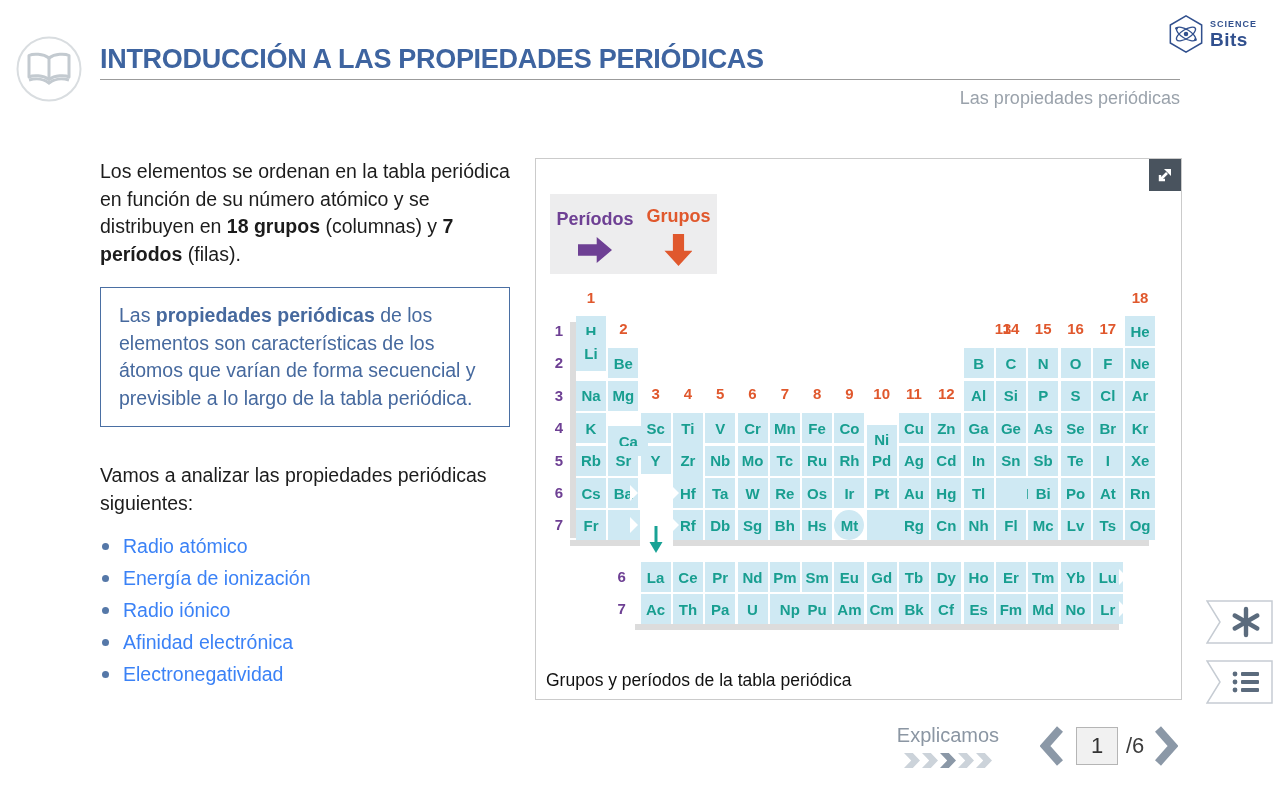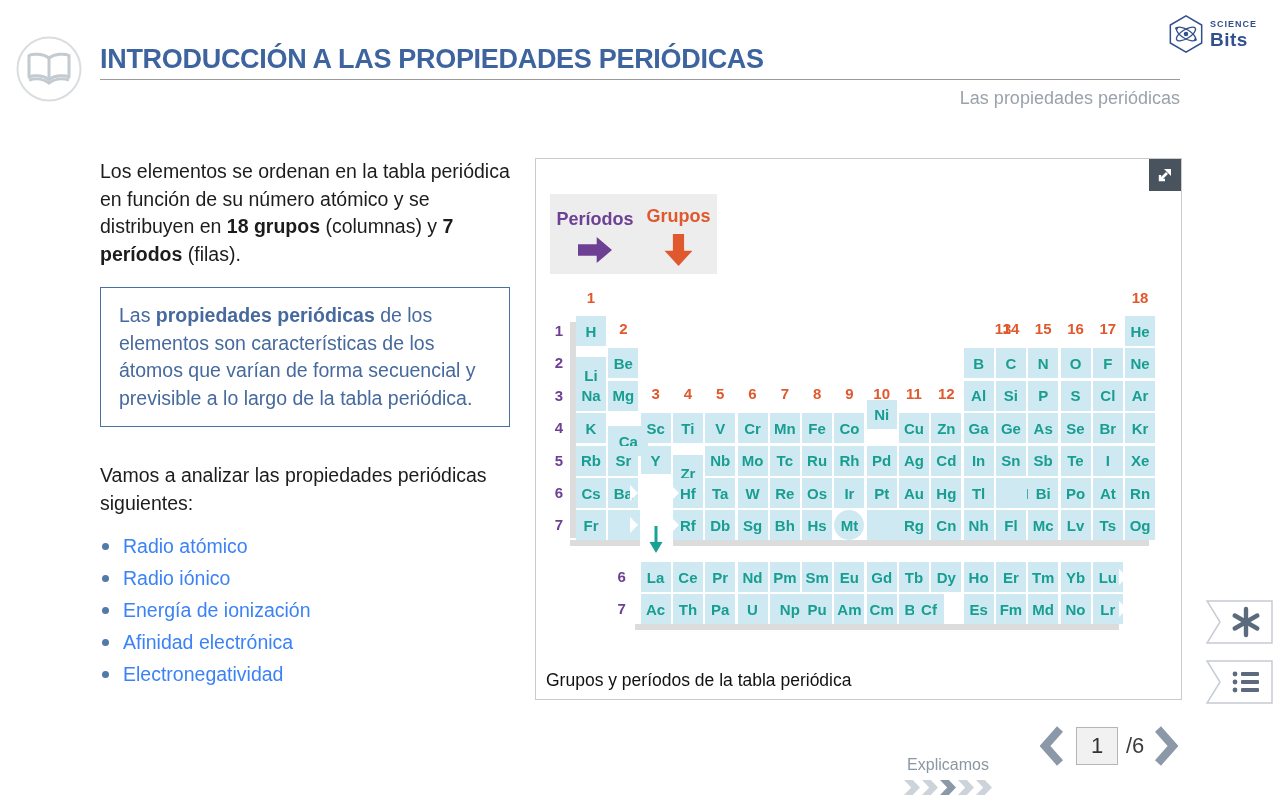--- a/index.html
+++ b/index.html
@@ -52,21 +52,21 @@
                color:#6e4094; font-size:15px; font-weight:bold; }
   .pt-group { position:absolute; width:30px; text-align:center; color:#e0582d; font-size:15px; font-weight:bold; }
   .pt-shadow { position:absolute; background:#dcdcdc; }
   .pt-ribbon { position:absolute; background:#ffffff; display:flex; align-items:flex-end; justify-content:center; }
   .pt-notch { position:absolute; width:0; height:0; border-top:8px solid transparent;
               border-bottom:8px solid transparent; border-left:8px solid #ffffff; }
   .caption { position:absolute; left:10px; bottom:8px; font-size:17.5px; color:#111;margin-top:44px; }
 
   
   .phase { position:absolute; left:873px; top:724px; width:150px; text-align:center; }
-  .phase-label { font-size:16px; color:#8b96a3;margin-top:32px; }
+  .phase-label { font-size:20px; color:#8b96a3; }
   .phase-progress { margin-top:6px; display:flex; justify-content:center; gap:2px; }
   .chev { width:16px; height:15px; background:#ccd3da;
           clip-path:polygon(0 0,55% 0,100% 50%,55% 100%,0 100%,45% 50%); }
   .chev.active { background:#8b98a7; }
   .pager { position:absolute; left:1040px; top:722px; display:flex; align-items:center; height:48px; }
   .pg-btn { background:none; border:none; padding:0; cursor:pointer; display:flex; align-items:center; }
   .pg-box { width:42px; height:38px; margin:0 8px 0 12px; background:#f1f1f1; border:1px solid #b5b5b5;
             font-size:22px; color:#333; display:flex; align-items:center; justify-content:center; }
   .pg-total { font-size:22px; color:#3c3c3c; margin-right:10px; }
 
@@ -117,25 +117,25 @@
 
   <p class="para p2">Vamos a analizar las propiedades periódicas siguientes:</p>
 
   <ul class="props">
     <li>
         <span class="dot"></span>
         <span>Radio atómico</span>
       </li>
     <li>
         <span class="dot"></span>
+        <span>Energía de ionización</span>
+      </li>
+    <li>
+        <span class="dot"></span>
         <span>Radio iónico</span>
-      </li>
-    <li>
-        <span class="dot"></span>
-        <span>Energía de ionización</span>
       </li>
     <li>
         <span class="dot"></span>
         <span>Afinidad electrónica</span>
       </li>
     <li>
         <span class="dot"></span>
         <span>Electronegatividad</span>
       </li>
   </ul>
@@ -154,21 +154,21 @@
     </div>
 
     <div class="ptable">
         <div class="pt-shadow" style="left: 34px; top: 163px; width: 6px; height: 216.4px;"></div>
         <div class="pt-shadow" style="left: 34px; top: 381.4px; width: 579.4px; height: 6px;"></div>
         <div class="pt-shadow" style="left: 98.6px; top: 465.4px; width: 484.5px; height: 6px;"></div>
         <div class="pt-period" style="left: 12px; top: 157px; width: 22px; height: 30px;">1</div>
         <div class="pt-cell" style="left: 40px; top: 157px; width: 30px; height: 30px;">H</div>
         <div class="pt-cell" style="left: 589.1px; top: 157px; width: 30px; height: 30px;">He</div>
         <div class="pt-period" style="left: 12px; top: 189.4px; width: 22px; height: 30px;">2</div>
-        <div class="pt-cell" style="left: 40px; top: 198px; width: 30px; height: 36px;">Li</div>
+        <div class="pt-cell" style="left: 40px; top: 176px; width: 30px; height: 36px;">Li</div>
         <div class="pt-cell" style="left: 72.3px; top: 189.4px; width: 30px; height: 30px;">Be</div>
         <div class="pt-cell" style="left: 427.6px; top: 189.4px; width: 30px; height: 30px;">B</div>
         <div class="pt-cell" style="left: 459.9px; top: 189.4px; width: 30px; height: 30px;">C</div>
         <div class="pt-cell" style="left: 492.2px; top: 189.4px; width: 30px; height: 30px;">N</div>
         <div class="pt-cell" style="left: 524.5px; top: 189.4px; width: 30px; height: 30px;">O</div>
         <div class="pt-cell" style="left: 556.8px; top: 189.4px; width: 30px; height: 30px;">F</div>
         <div class="pt-cell" style="left: 589.1px; top: 189.4px; width: 30px; height: 30px;">Ne</div>
         <div class="pt-period" style="left: 12px; top: 221.8px; width: 22px; height: 30px;">3</div>
         <div class="pt-cell" style="left: 40px; top: 221.8px; width: 30px; height: 30px;">Na</div>
         <div class="pt-cell" style="left: 72.3px; top: 221.8px; width: 30px; height: 30px;">Mg</div>
@@ -181,34 +181,34 @@
         <div class="pt-period" style="left: 12px; top: 254.2px; width: 22px; height: 30px;">4</div>
         <div class="pt-cell" style="left: 40px; top: 254.2px; width: 30px; height: 30px;">K</div>
         <div class="pt-cell" style="left: 72.3px; top: 267px; width: 40px; height: 30px;">Ca</div>
         <div class="pt-cell" style="left: 104.6px; top: 254.2px; width: 30px; height: 30px;">Sc</div>
         <div class="pt-cell" style="left: 136.9px; top: 254.2px; width: 30px; height: 30px;">Ti</div>
         <div class="pt-cell" style="left: 169.2px; top: 254.2px; width: 30px; height: 30px;">V</div>
         <div class="pt-cell" style="left: 201.5px; top: 254.2px; width: 30px; height: 30px;">Cr</div>
         <div class="pt-cell" style="left: 233.8px; top: 254.2px; width: 30px; height: 30px;">Mn</div>
         <div class="pt-cell" style="left: 266.1px; top: 254.2px; width: 30px; height: 30px;">Fe</div>
         <div class="pt-cell" style="left: 298.4px; top: 254.2px; width: 30px; height: 30px;">Co</div>
-        <div class="pt-cell" style="left: 330.7px; top: 241px; width: 30px; height: 29px;">Ni</div>
+        <div class="pt-cell" style="left: 330.7px; top: 266px; width: 30px; height: 29px;">Ni</div>
         <div class="pt-cell" style="left: 363px; top: 254.2px; width: 30px; height: 30px;">Cu</div>
         <div class="pt-cell" style="left: 395.3px; top: 254.2px; width: 30px; height: 30px;">Zn</div>
         <div class="pt-cell" style="left: 427.6px; top: 254.2px; width: 30px; height: 30px;">Ga</div>
         <div class="pt-cell" style="left: 459.9px; top: 254.2px; width: 30px; height: 30px;">Ge</div>
         <div class="pt-cell" style="left: 492.2px; top: 254.2px; width: 30px; height: 30px;">As</div>
         <div class="pt-cell" style="left: 524.5px; top: 254.2px; width: 30px; height: 30px;">Se</div>
         <div class="pt-cell" style="left: 556.8px; top: 254.2px; width: 30px; height: 30px;">Br</div>
         <div class="pt-cell" style="left: 589.1px; top: 254.2px; width: 30px; height: 30px;">Kr</div>
         <div class="pt-period" style="left: 12px; top: 286.6px; width: 22px; height: 30px;">5</div>
         <div class="pt-cell" style="left: 40px; top: 286.6px; width: 30px; height: 30px;">Rb</div>
         <div class="pt-cell" style="left: 72.3px; top: 286.6px; width: 30px; height: 30px;">Sr</div>
         <div class="pt-cell" style="left: 104.6px; top: 286.6px; width: 30px; height: 30px;">Y</div>
-        <div class="pt-cell" style="left: 136.9px; top: 296px; width: 30px; height: 36px;">Zr</div>
+        <div class="pt-cell" style="left: 136.9px; top: 283px; width: 30px; height: 36px;">Zr</div>
         <div class="pt-cell" style="left: 169.2px; top: 286.6px; width: 30px; height: 30px;">Nb</div>
         <div class="pt-cell" style="left: 201.5px; top: 286.6px; width: 30px; height: 30px;">Mo</div>
         <div class="pt-cell" style="left: 233.8px; top: 286.6px; width: 30px; height: 30px;">Tc</div>
         <div class="pt-cell" style="left: 266.1px; top: 286.6px; width: 30px; height: 30px;">Ru</div>
         <div class="pt-cell" style="left: 298.4px; top: 286.6px; width: 30px; height: 30px;">Rh</div>
         <div class="pt-cell" style="left: 330.7px; top: 286.6px; width: 30px; height: 30px;">Pd</div>
         <div class="pt-cell" style="left: 363px; top: 286.6px; width: 30px; height: 30px;">Ag</div>
         <div class="pt-cell" style="left: 395.3px; top: 286.6px; width: 30px; height: 30px;">Cd</div>
         <div class="pt-cell" style="left: 427.6px; top: 286.6px; width: 30px; height: 30px;">In</div>
         <div class="pt-cell" style="left: 459.9px; top: 286.6px; width: 30px; height: 30px;">Sn</div>
@@ -289,21 +289,21 @@
         <div class="pt-period" style="left: 74.6px; top: 435.4px; width: 22px; height: 30px;">7</div>
         <div class="pt-cell" style="left: 104.6px; top: 435.4px; width: 30px; height: 30px;">Ac</div>
         <div class="pt-cell" style="left: 136.9px; top: 435.4px; width: 30px; height: 30px;">Th</div>
         <div class="pt-cell" style="left: 169.2px; top: 435.4px; width: 30px; height: 30px;">Pa</div>
         <div class="pt-cell" style="left: 201.5px; top: 435.4px; width: 30px; height: 30px;">U</div>
         <div class="pt-cell" style="left: 233.8px; top: 435.4px; width: 40px; height: 30px;">Np</div>
         <div class="pt-cell" style="left: 266.1px; top: 435.4px; width: 30px; height: 30px;">Pu</div>
         <div class="pt-cell" style="left: 298.4px; top: 435.4px; width: 30px; height: 30px;">Am</div>
         <div class="pt-cell" style="left: 330.7px; top: 435.4px; width: 30px; height: 30px;">Cm</div>
         <div class="pt-cell" style="left: 363px; top: 435.4px; width: 30px; height: 30px;">Bk</div>
-        <div class="pt-cell" style="left: 378px; top: 435.4px; width: 30px; height: 30px;">Cf</div>
+        <div class="pt-cell" style="left: 395px; top: 435.4px; width: 30px; height: 30px;">Cf</div>
         <div class="pt-cell" style="left: 427.6px; top: 435.4px; width: 30px; height: 30px;">Es</div>
         <div class="pt-cell" style="left: 459.9px; top: 435.4px; width: 30px; height: 30px;">Fm</div>
         <div class="pt-cell" style="left: 492.2px; top: 435.4px; width: 30px; height: 30px;">Md</div>
         <div class="pt-cell" style="left: 524.5px; top: 435.4px; width: 30px; height: 30px;">No</div>
         <div class="pt-cell" style="left: 556.8px; top: 435.4px; width: 30px; height: 30px;">Lr</div>
         <div class="pt-ribbon" style="left: 103.6px; top: 315px; width: 33px; height: 85.8px;">
           <svg width="16" height="32" viewBox="0 0 16 32" style="margin-bottom:4px">
             <line x1="8" y1="2" x2="8" y2="20" stroke="#18a295" stroke-width="3"></line>
             <polygon points="1.5,18 14.5,18 8,29" fill="#18a295"></polygon>
           </svg>

